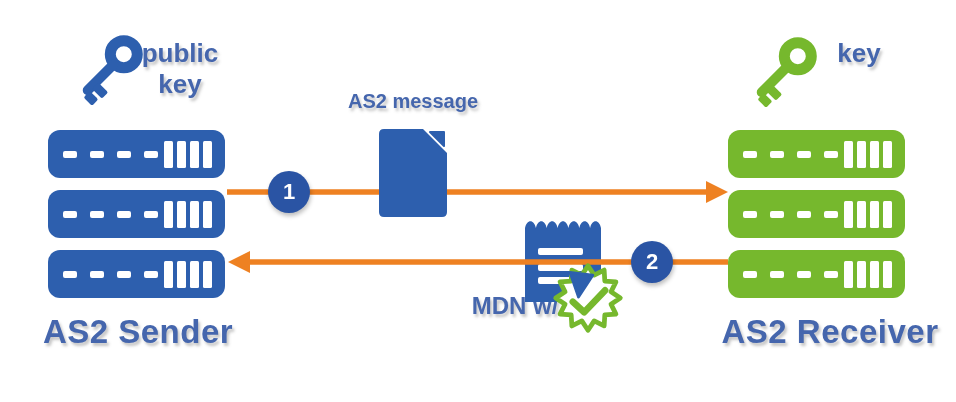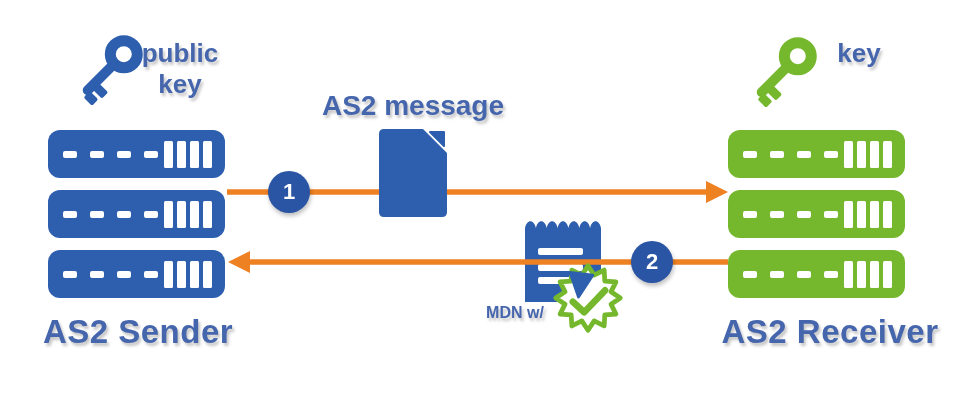--- a/index.html
+++ b/index.html
@@ -28,22 +28,22 @@
 
   
   .lbl{position:absolute;text-align:center;font-weight:700;color:var(--label-blue);
        text-shadow:2px 3px 3px rgba(90,90,90,0.35);}
   .big-label{top:313px;width:240px;font-size:33px;letter-spacing:0.5px;}
   #sender-label{left:18px;}
   #receiver-label{left:710px;}
   .key-label{top:38px;width:140px;font-size:26px;line-height:31px;}
   #public-key-label{left:110px;}
   #private-key-label{left:789px;}
-  #message-label{top:90px;left:313px;width:200px;font-size:28px;}
-  #mdn-label{top:302px;left:415px;width:200px;font-size:16px;line-height:22px;}
+  #message-label{top:90px;left:313px;width:200px;font-size:20px;}
+  #mdn-label{top:295px;left:415px;width:200px;font-size:24px;line-height:22px;}
 
   
   .step-circle{position:absolute;width:42px;height:42px;border-radius:50%;
     background:var(--step-circle-blue);color:#fff;font-size:22px;font-weight:700;
     display:flex;align-items:center;justify-content:center;z-index:4;
     box-shadow:1px 3px 4px rgba(0,0,0,0.25);}
   #step-1{left:268px;top:171px;}
   #step-2{left:631px;top:241px;}
 
   

